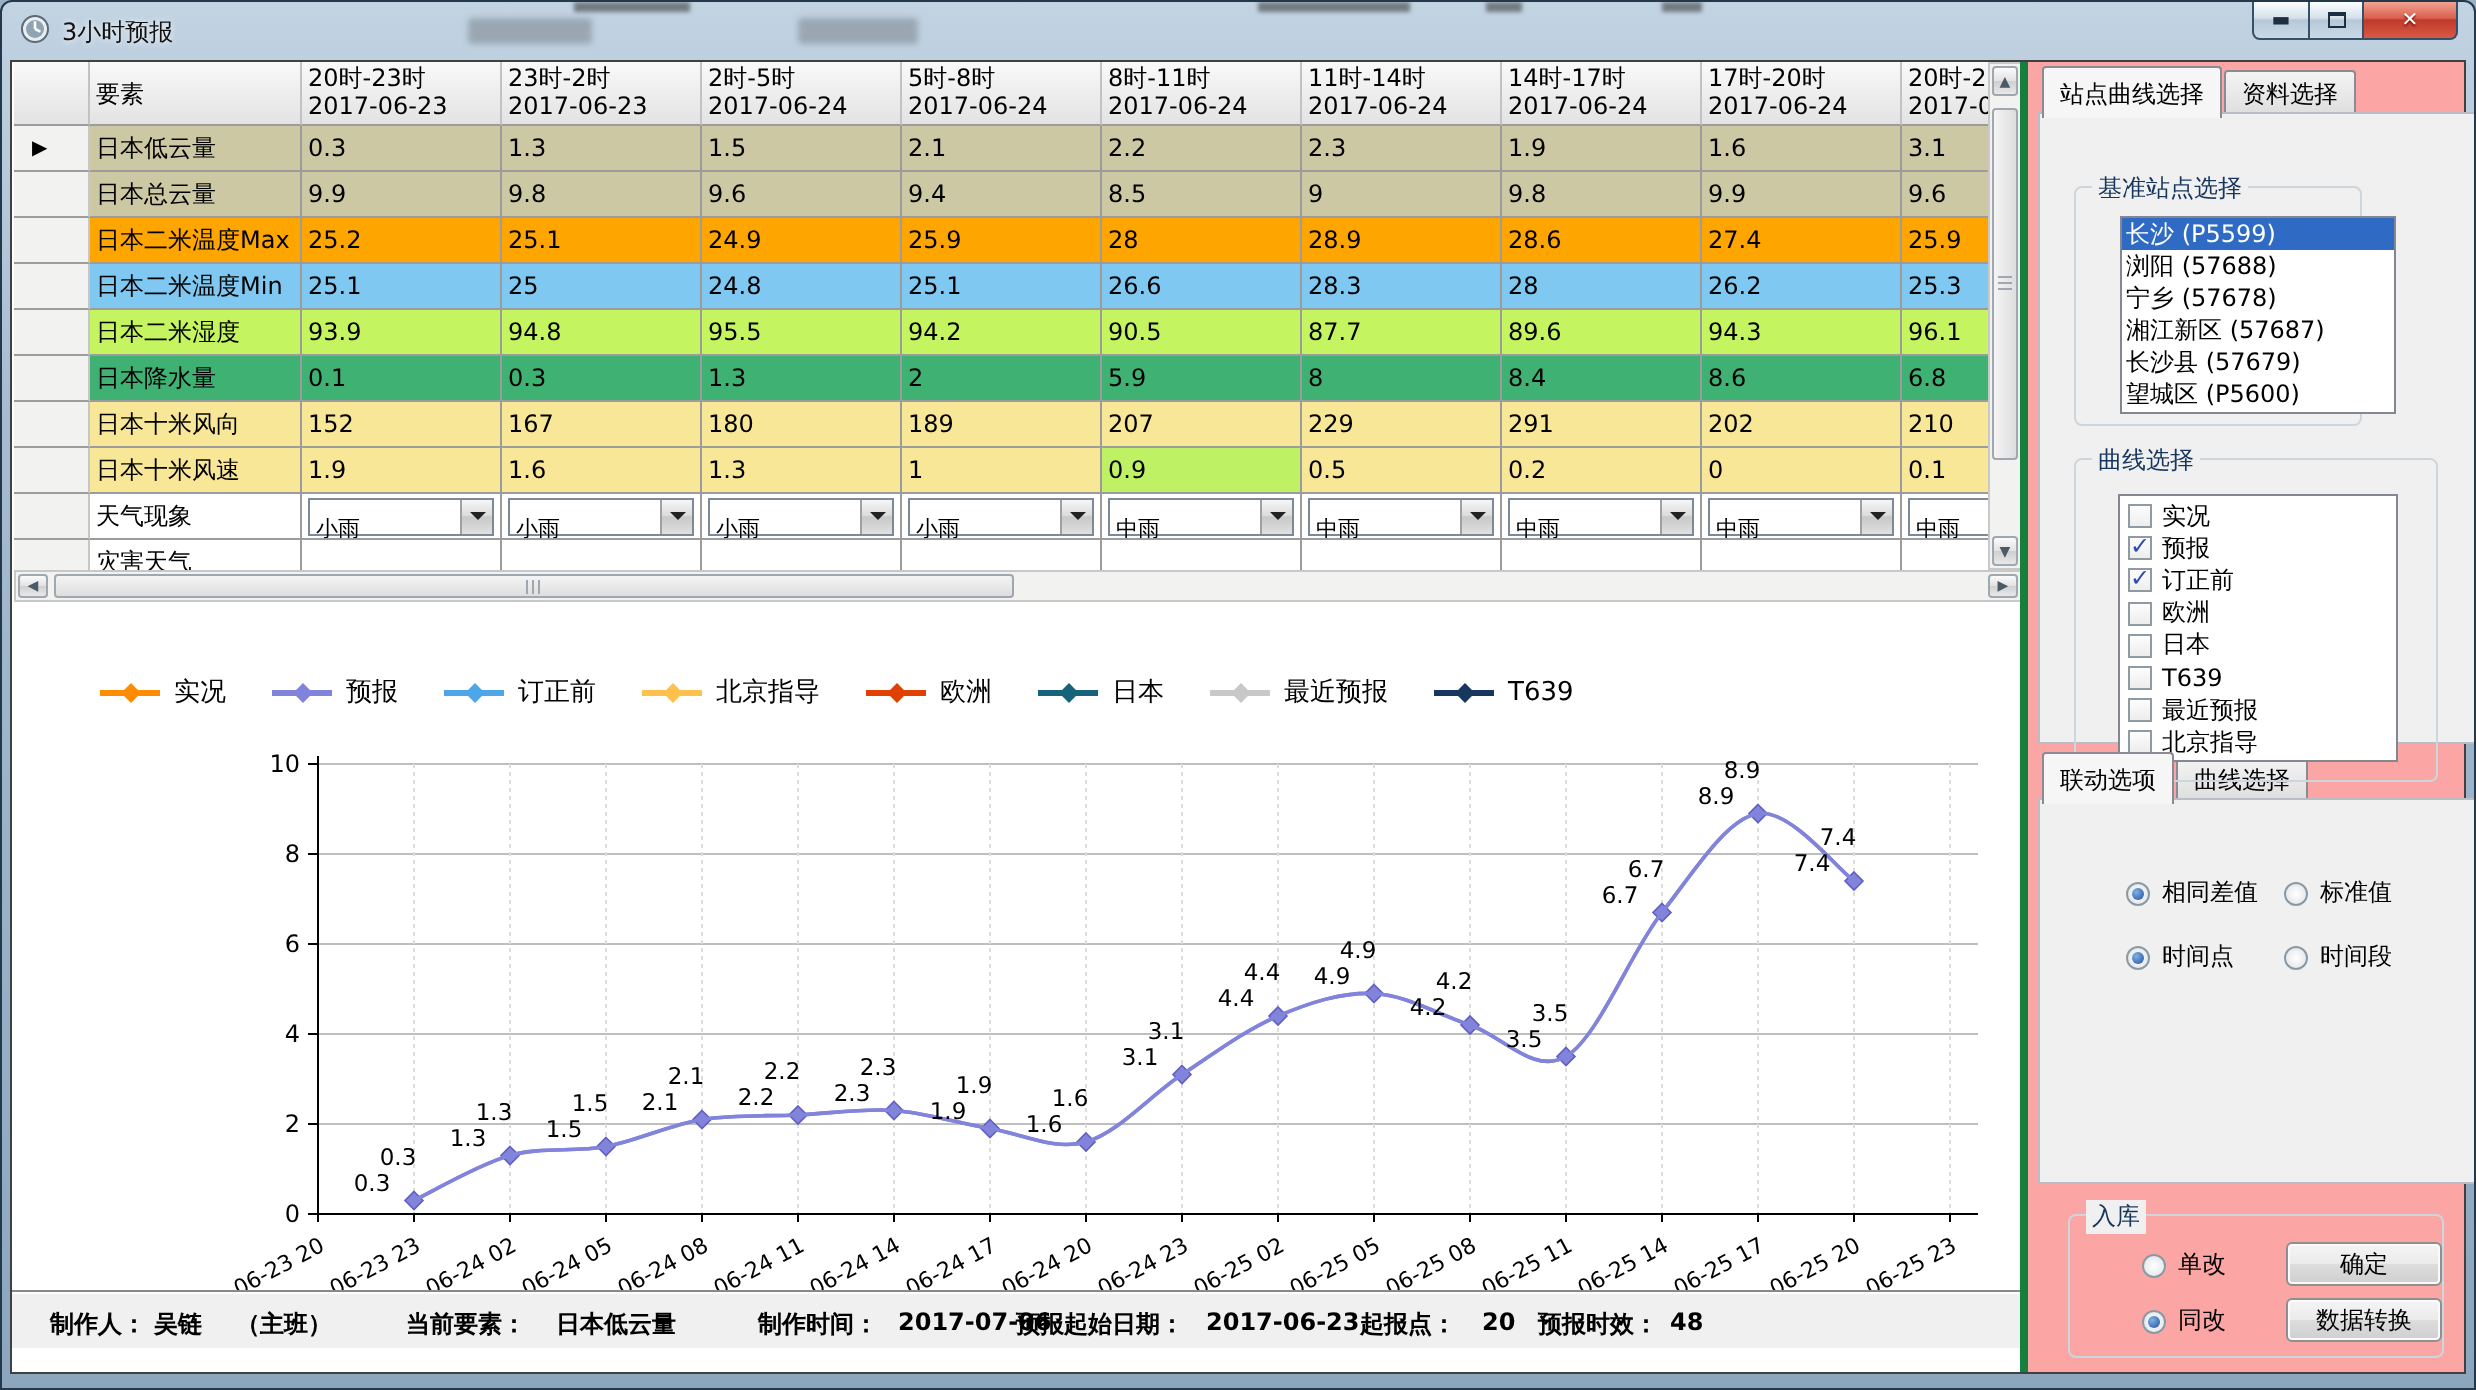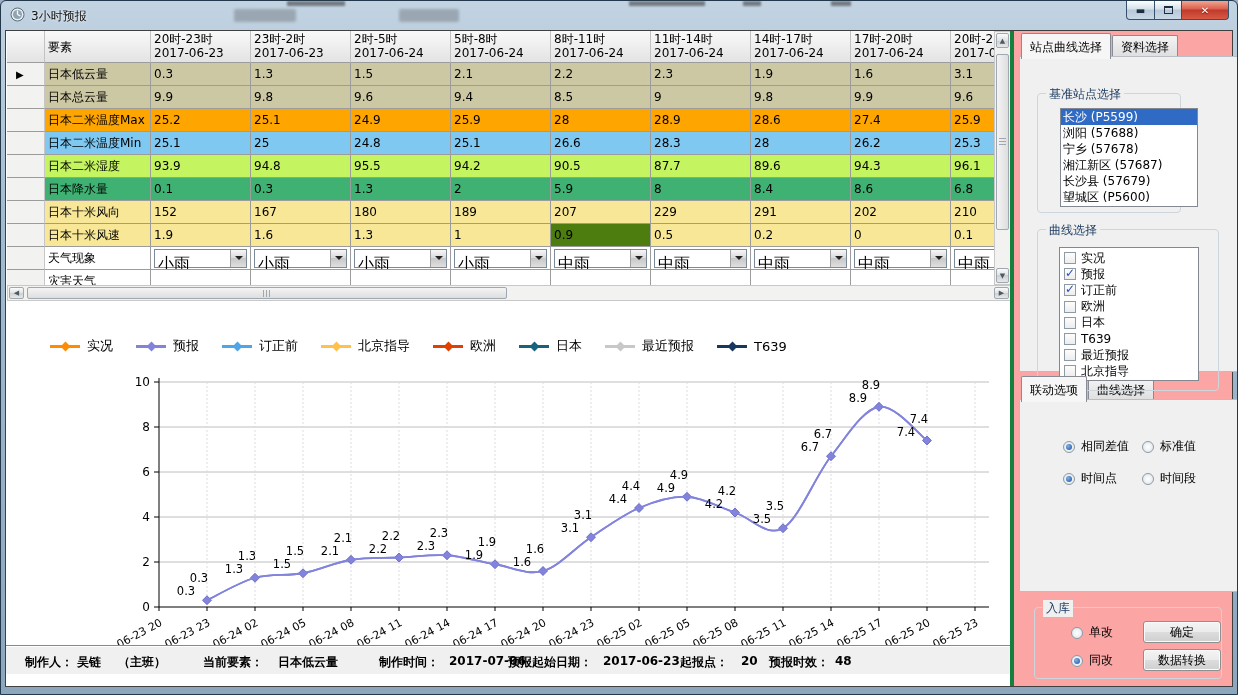--- a/index.html
+++ b/index.html
@@ -33,21 +33,21 @@
   .cell { border-right:1px solid #9C9C9C; border-bottom:1px solid #9C9C9C; padding:1px 3px; overflow:hidden; white-space:nowrap; color:#000; flex:none; }
   .c-rowhdr { width:38px; background:#F2F2F1; border-right:1px solid #C6C6C6; }
   .c-label { width:106px; }
   .c-data { width:100px; }
   .hdr .cell { background:linear-gradient(#F9F9F9,#E3E3E3); border-right:1px solid #C2C2C2; border-bottom:1px solid #9C9C9C; line-height:14px; }
   .hdr { height:32px; }
   .drow { height:23px; }
   .drow .cell { display:flex; align-items:center; }
   .arrow { color:#000; font-size:10px; margin-left:6px; }
   .combo { display:flex; align-items:center; width:94px; height:19px; border:1px solid #7A8A99; background:#fff; }
-  .combo-text { flex:1; padding-left:3px; font-size:16px; overflow:hidden; white-space:nowrap;margin-top:12px; }
+  .combo-text { flex:1; padding-left:3px; font-size:11px; overflow:hidden; white-space:nowrap;margin-top:12px; }
   .combo-btn { width:16px; height:17px; background:linear-gradient(#F6F6F6,#DCDCDC 45%,#C8C8C8 50%,#E0E0E0); border-left:1px solid #A0A0A0;
        display:flex; align-items:center; justify-content:center; }
   .caret { width:0; height:0; border-left:4px solid transparent; border-right:4px solid transparent; border-top:4px solid #222; }
 
   
   .vscroll { position:absolute; left:988px; top:0; width:17px; height:254px; background:#F2F2F0; border:1px solid #C8C8C8; }
   .hscroll { position:absolute; left:1px; top:254px; width:1004px; height:16px; background:#F2F2F0; border:1px solid #C8C8C8; }
   .sb-btn { position:absolute; background:linear-gradient(#FBFBFB,#E2E2E2 50%,#CFCFCF 50%,#E8E8E8); border:1px solid #9FA8B0; border-radius:2px;
       display:flex; align-items:center; justify-content:center; font-size:7px; color:#4A5A66; }
   .vscroll .sb-btn { left:1px; width:13px; height:15px; }
@@ -268,21 +268,21 @@
           <div class="cell c-data" style="background: rgb(247, 231, 150);">202</div>
           <div class="cell c-data" style="background: rgb(247, 231, 150);">210</div>
         </div>
         <div class="trow drow">
           <div class="cell c-rowhdr"></div>
           <div class="cell c-label" style="background: rgb(247, 231, 150);">日本十米风速</div>
           <div class="cell c-data" style="background: rgb(247, 231, 150);">1.9</div>
           <div class="cell c-data" style="background: rgb(247, 231, 150);">1.6</div>
           <div class="cell c-data" style="background: rgb(247, 231, 150);">1.3</div>
           <div class="cell c-data" style="background: rgb(247, 231, 150);">1</div>
-          <div class="cell c-data" style="background: #4d7c0f; text-align: center;">0.9</div>
+          <div class="cell c-data" style="background: #bef264; text-align: center;">0.9</div>
           <div class="cell c-data" style="background: rgb(247, 231, 150);">0.5</div>
           <div class="cell c-data" style="background: rgb(247, 231, 150);">0.2</div>
           <div class="cell c-data" style="background: rgb(247, 231, 150);">0</div>
           <div class="cell c-data" style="background: rgb(247, 231, 150);">0.1</div>
         </div>
         <div class="trow drow">
           <div class="cell c-rowhdr"></div>
           <div class="cell c-label" style="background: rgb(255, 255, 255);">天气现象</div>
           <div class="cell c-data" style="background: rgb(255, 255, 255);">
             <div class="combo">

